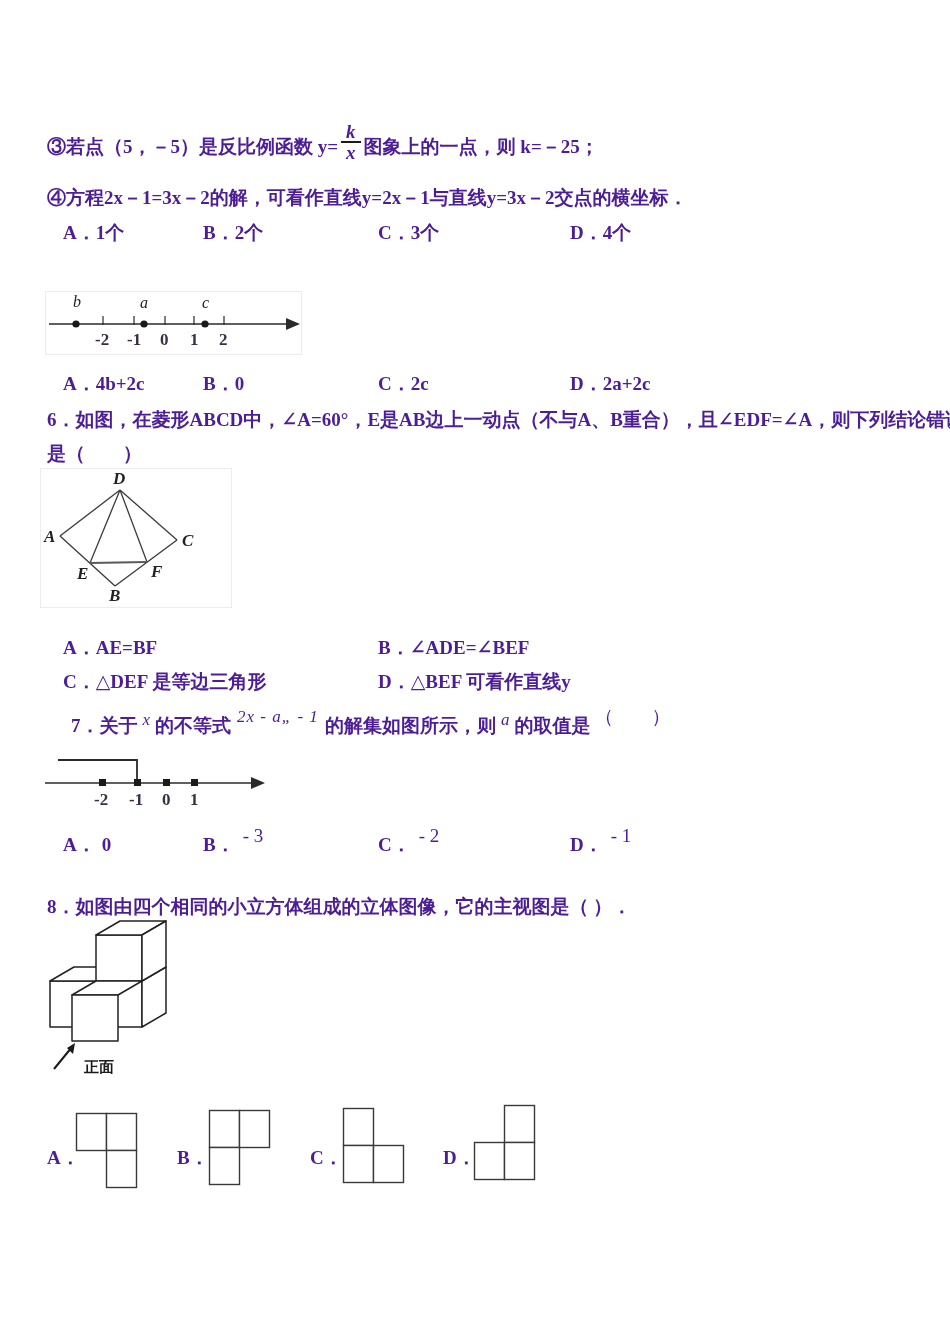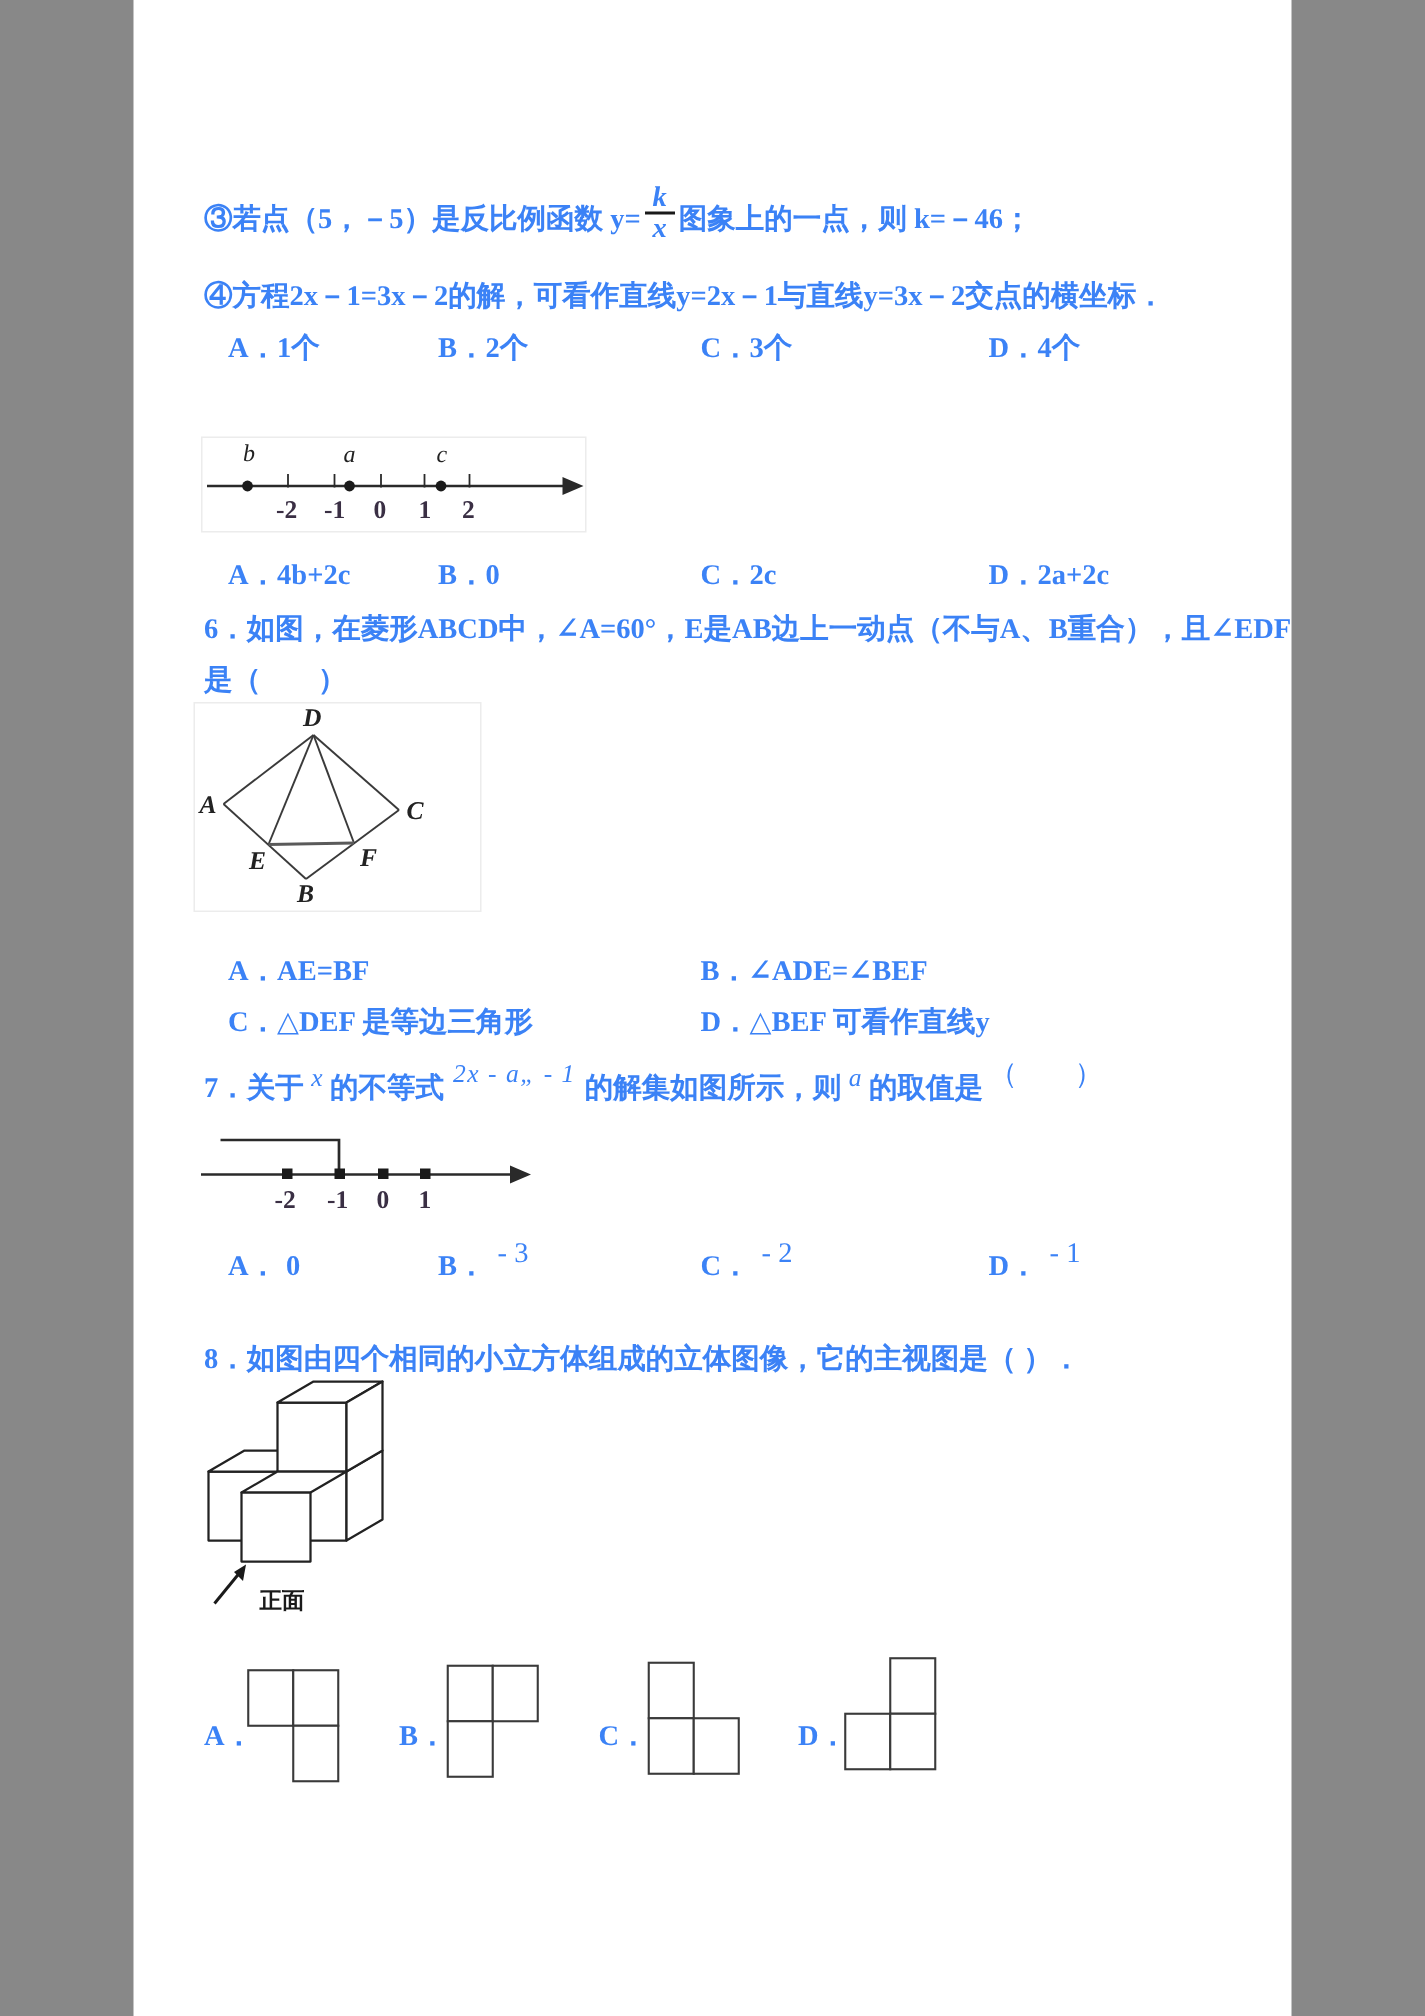--- a/index.html
+++ b/index.html
@@ -1,18 +1,18 @@
 <!DOCTYPE html>
 <html><head>
 <meta charset="utf-8">
 <style>
   html,body{margin:0;padding:0;background:#888;}
   #page{
-    position:relative;width:772px;height:1344px;background:#ffffff;
-    font-family:"Liberation Serif","DejaVu Serif",serif;color:#3b82f6;
+    position:relative;width:950px;height:1344px;background:#ffffff;
+    font-family:"Liberation Serif","DejaVu Serif",serif;color:#4c1d95;
     overflow:hidden;margin:0 auto;text-decoration:underline;
   }
   .row{position:absolute;left:47px;white-space:nowrap;font-size:19px;font-weight:700;line-height:24px;}
   .opt{position:absolute;top:0;white-space:nowrap;}
   .oc1{left:16px;} .oc2{left:156px;} .oc3{left:331px;} .oc4{left:523px;}
   .q6c2{left:331px;}
   
   .frac{display:inline-block;text-align:center;vertical-align:-6px;margin:0 3px;font-weight:700;}
   .frac .num{display:block;font-style:italic;line-height:19px;padding:0 5px;border-bottom:2px solid #1a1a1a;}
   .frac .den{display:block;font-style:italic;line-height:20px;}
@@ -35,21 +35,21 @@
   .cube{fill:#ffffff;stroke:#222;stroke-width:1.5;stroke-linejoin:round;}
   .front-label{font-size:15px;fill:#1a1a1a;font-weight:700;}
   .opt-grid rect{fill:#ffffff;stroke:#3a3a3a;stroke-width:1.4;}
 </style>
 </head>
 <body>
 
 <div id="page">
 
   <div class="row" style="top:122px;">
-    <span>③若点（5，－5）是反比例函数 y=</span><span class="frac"><span class="num">k</span><span class="den">x</span></span><span>图象上的一点，则 k=－46；</span>
+    <span>③若点（5，－5）是反比例函数 y=</span><span class="frac"><span class="num">k</span><span class="den">x</span></span><span>图象上的一点，则 k=－25；</span>
   </div>
 
   <div class="row" style="top:186px;text-align:center;">④方程2x－1=3x－2的解，可看作直线y=2x－1与直线y=3x－2交点的横坐标．</div>
 
   <div class="row" style="top:221px;width:860px;">
     <span class="opt oc1">A．1个</span>
     <span class="opt oc2">B．2个</span>
     <span class="opt oc3">C．3个</span>
     <span class="opt oc4">D．4个</span>
   </div>
@@ -104,21 +104,21 @@
 
   <div class="row" style="top:636px;width:860px;">
     <span class="opt oc1">A．AE=BF</span>
     <span class="opt q6c2">B．∠ADE=∠BEF</span>
   </div>
   <div class="row" style="top:670px;width:860px;">
     <span class="opt oc1">C．△DEF 是等边三角形</span>
     <span class="opt q6c2">D．△BEF 可看作直线y</span>
   </div>
 
-  <div class="row" style="top:714px;">
+  <div class="row" style="top:714px;margin-left:24px;">
     <span>7．关于</span><span class="rvar">x</span><span>的不等式</span><span class="rformula">2x - a„ - 1</span><span>的解集如图所示，则</span><span class="rvar">a</span><span>的取值是</span><span class="rparen">（　　）</span>
   </div>
 
   <svg style="left:25px;top:750px;" width="245" height="60" viewBox="0 0 245 60">
     <line class="axis" x1="20" y1="33" x2="228" y2="33"></line>
     <polygon points="226,27 240,33 226,39" fill="#2a2a2a"></polygon>
     <polyline points="33,10 112,10 112,33" fill="none" stroke="#2a2a2a" stroke-width="1.8"></polyline>
     <rect x="74" y="29" width="7" height="7" fill="#1a1a1a"></rect>
     <rect x="109" y="29" width="7" height="7" fill="#1a1a1a"></rect>
     <rect x="138" y="29" width="7" height="7" fill="#1a1a1a"></rect>

